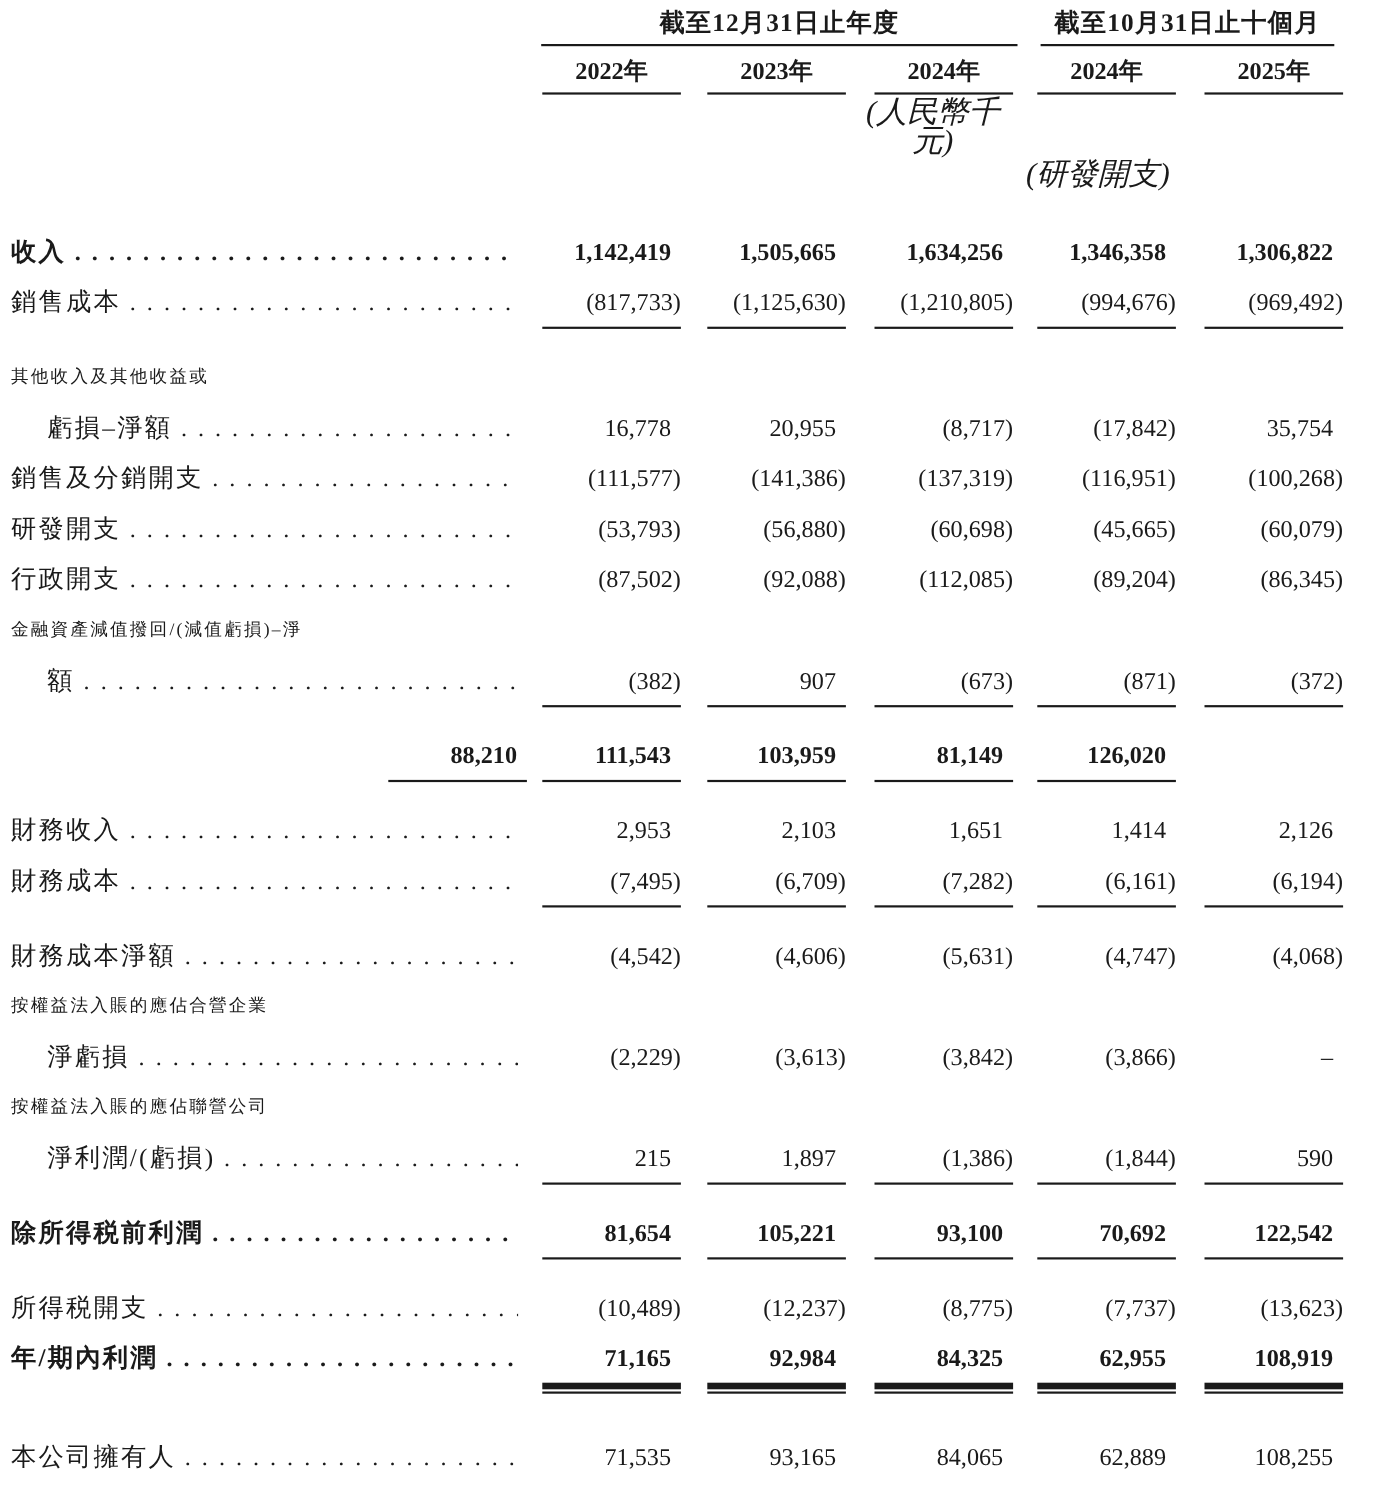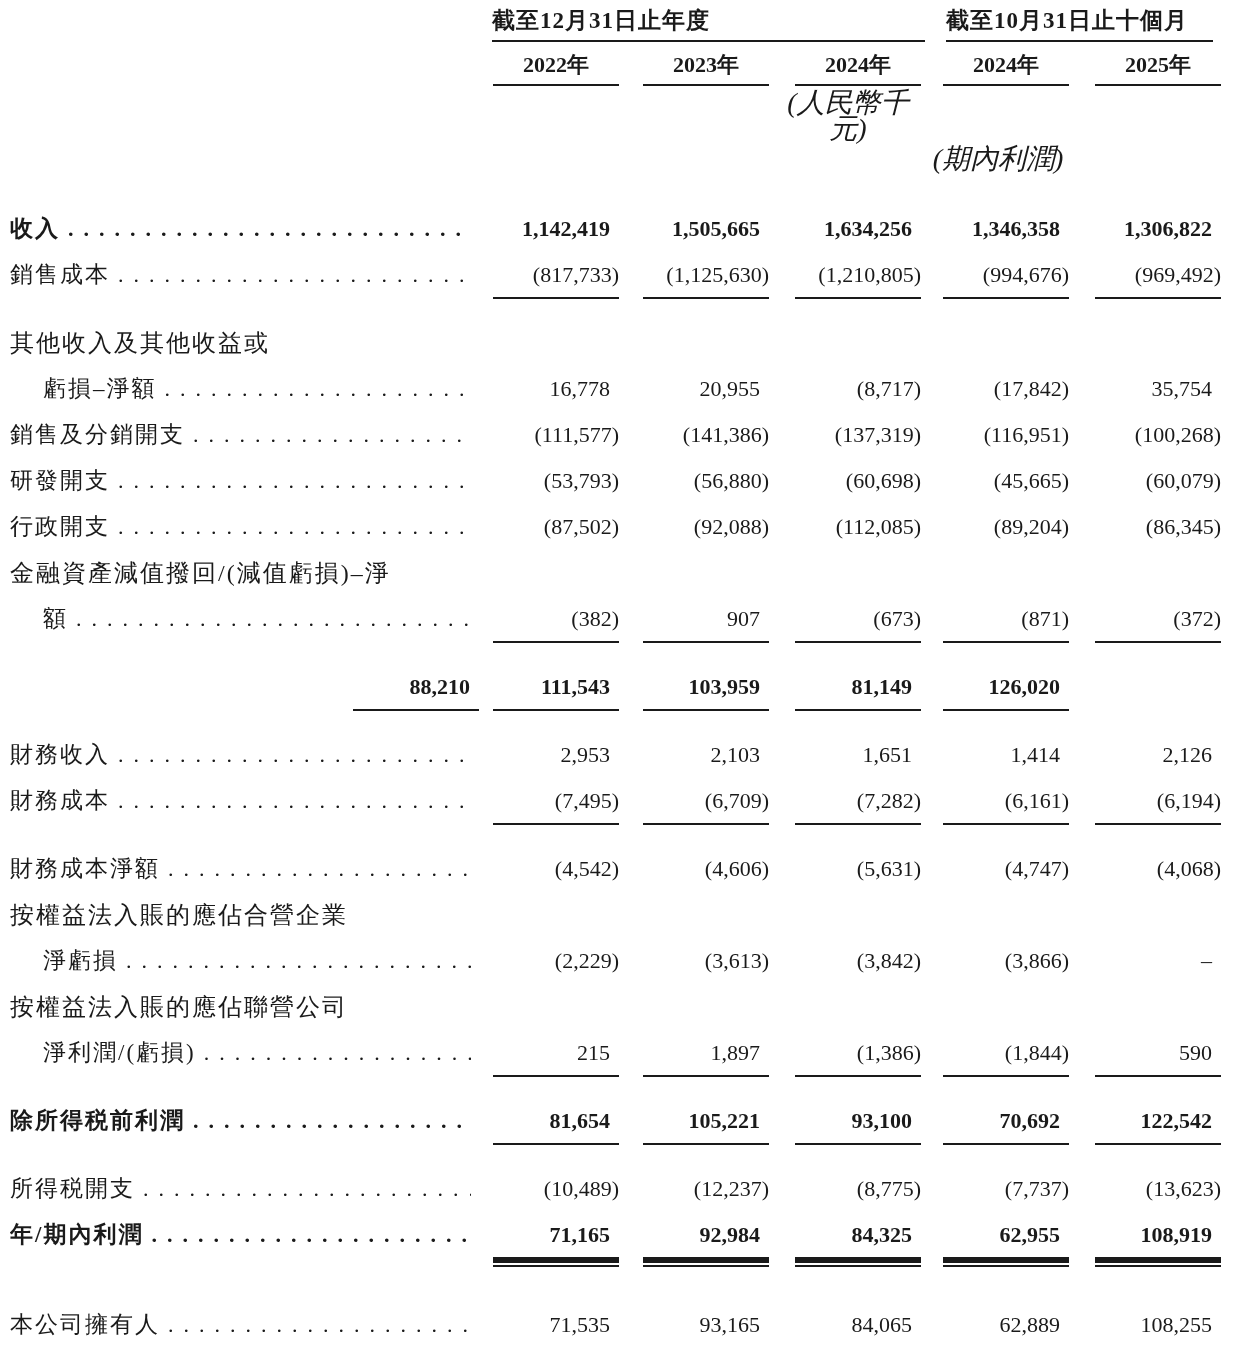--- a/index.html
+++ b/index.html
@@ -19,21 +19,21 @@
   }
   
   .grid {
     display: grid;
     grid-template-columns: 475px 140px 150px 152px 148px 152px;
     align-items: baseline;
   }
   
   .hrow { margin: 0; }
   .group-span {
-    text-align: left;
+    text-align: center;
     font-weight: bold;
     font-size: 23px;
     line-height: 30px;
     letter-spacing: 1px;
     border-bottom: 2.5px solid #1a1a1a;
     padding-bottom: 4px;
   }
   .g1 { grid-column: 2 / 5; margin: 0 2px 0 7px; }
   .g2 { grid-column: 5 / 7; margin: 0 14px 0 19px; }
   .yrow { margin-top: 9px; text-decoration: underline; }
@@ -70,21 +70,21 @@
     align-items: baseline;
     font-size: 23px;
     line-height: 28px;
     letter-spacing: 2px;
     white-space: nowrap;
     overflow: hidden;
   }
   .lab.indent { padding-left: 33px; }
   .wraphead {
     grid-column: 1 / 7;
-    font-size: 24px;
+    font-size: 16px;
     line-height: 28px;
     letter-spacing: 2px;
     white-space: nowrap;
   }
   .bold, .bold .leader::after { font-weight: bold; }
   .leader {
     flex: 1;
     overflow: hidden;
     white-space: nowrap;
     margin: 0 14px 0 8px;
@@ -135,21 +135,21 @@
     <div class="ycell"><span class="yr">2024年</span></div>
     <div class="ycell"><span class="yr">2024年</span></div>
     <div class="ycell"><span class="yr">2025年</span></div>
   </div>
 
   <div class="grid nrow">
     <span class="note c3">(人民幣千元)</span>
   </div>
 
   <div class="grid nrow">
-    <span class="note c4">(期內利潤)</span>
+    <span class="note c4">(研發開支)</span>
   </div>
 
   <div id="rows">
       <div class="grid row">
         <div class="lab bold">
           <span>收入</span>
           <span class="leader"></span>
         </div>
         <div class="vcell bold"><span class="num">1,142,419</span></div>
         <div class="vcell bold"><span class="num">1,505,665</span></div>

